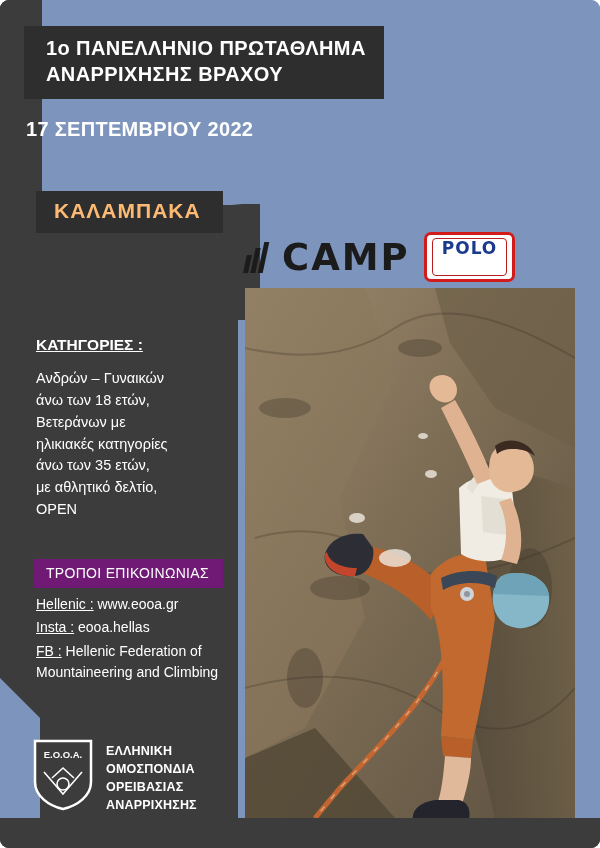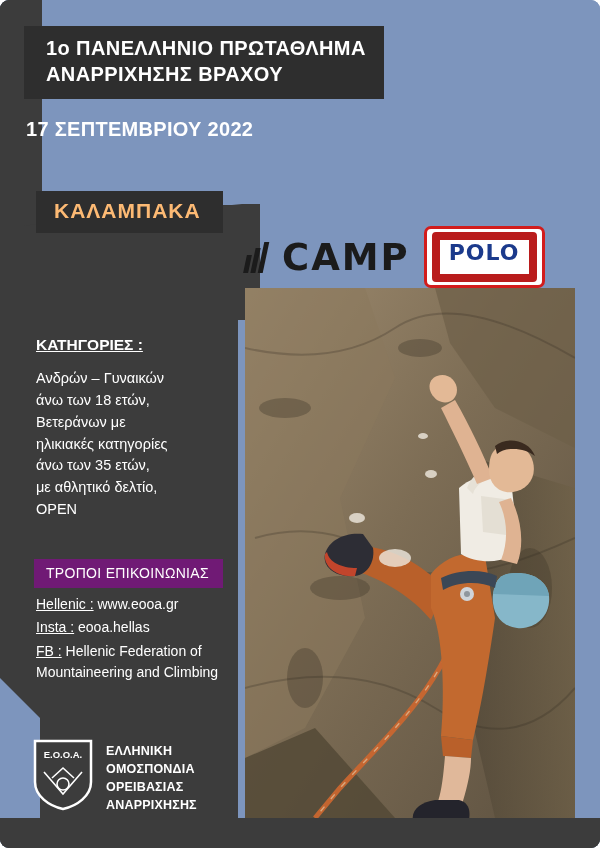--- a/index.html
+++ b/index.html
@@ -158,26 +158,26 @@
     letter-spacing: 2px;
     line-height: 1;
   }
   .polo-logo {
     border: 3px solid #d21c1c;
     border-radius: 7px;
     padding: 3px 5px;
     background: #ffffff;
   }
   .polo-inner {
-    border: 8px solid #b91c1c;
+    border: 1px solid #b91c1c;
     border-radius: 4px;
-    padding: 1px 9px 10px 9px;
+    padding: 1px 9px 18px 9px;
     color: #1b3a8c;
     font-weight: bold;
-    font-size: 22px;
+    font-size: 17px;
     letter-spacing: 1px;
     font-family: "DejaVu Sans", sans-serif;
     line-height: 1.05;
   }
 
   
   .photo {
     position: absolute;
     left: 245px;
     top: 288px;

